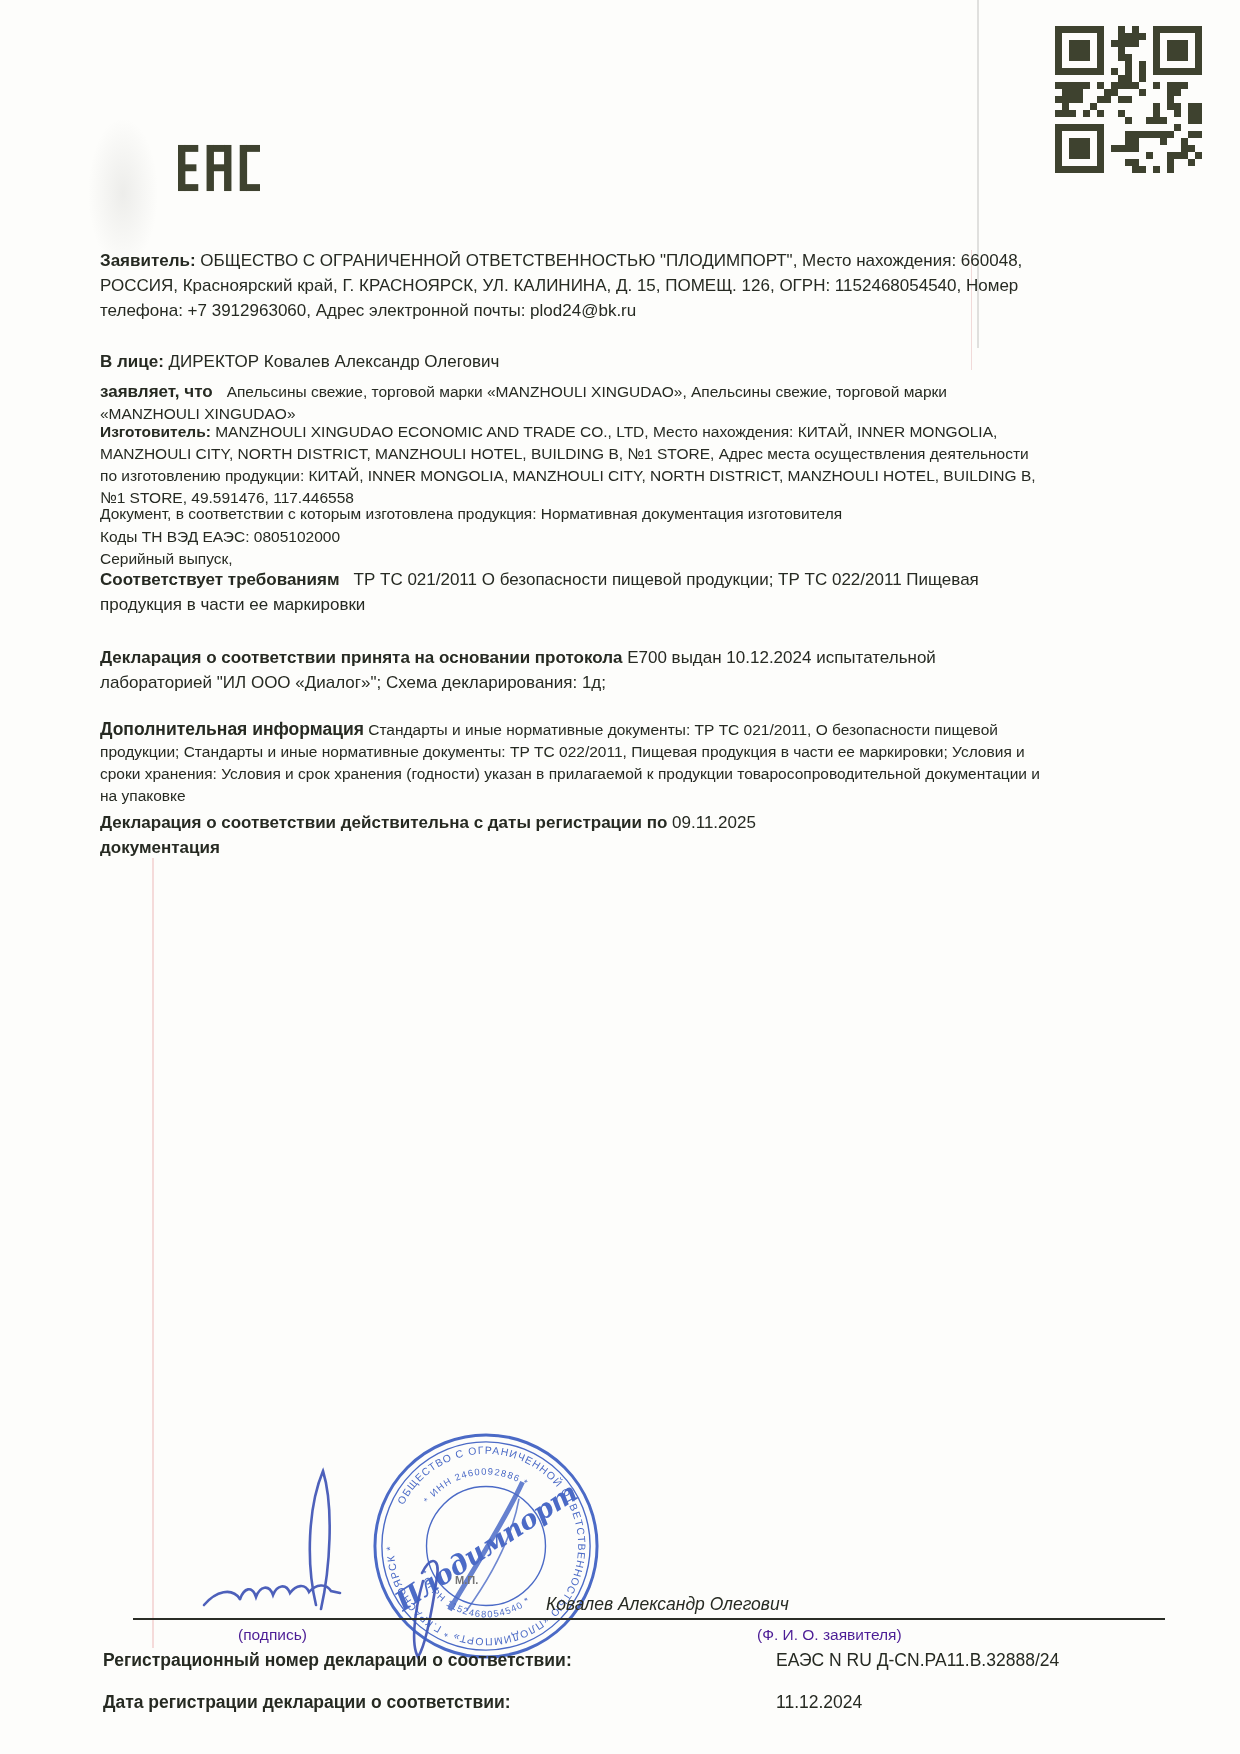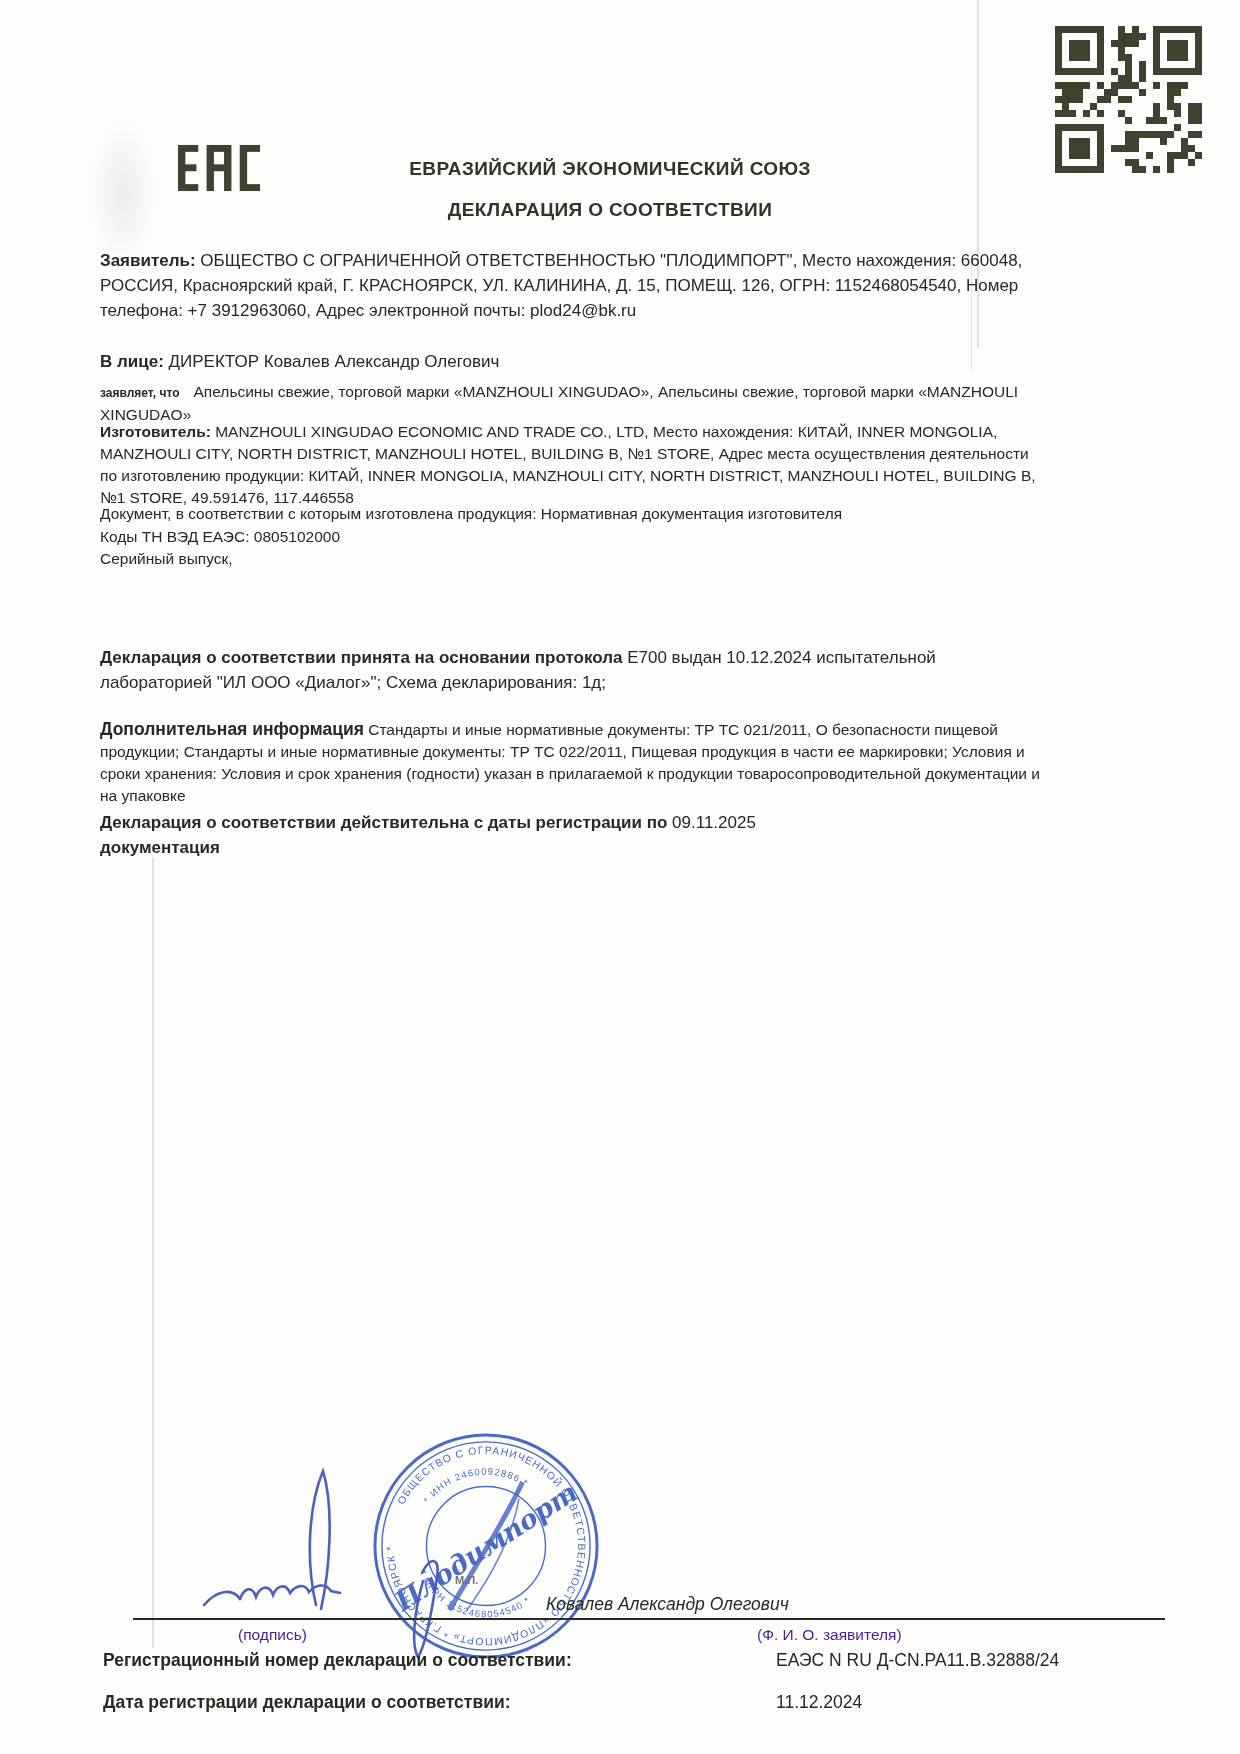--- a/index.html
+++ b/index.html
@@ -65,24 +65,20 @@
       <rect x="100" y="0" width="16" height="100"></rect>
       <rect x="76" y="0" width="26" height="15"></rect>
       <rect x="76" y="42" width="26" height="15"></rect>
 
       <rect x="134" y="0" width="16" height="100"></rect>
       <rect x="148" y="0" width="30" height="15"></rect>
       <rect x="148" y="85" width="30" height="15"></rect>
     </g>
   </svg>
 
-  <div class="titles">
-    <div class="title-union">ЕВРАЗИЙСКИЙ ЭКОНОМИЧЕСКИЙ СОЮЗ</div>
-    <div class="title-doc">ДЕКЛАРАЦИЯ О СООТВЕТСТВИИ</div>
-  </div>
 
   <svg class="qr" id="qr-svg" viewBox="0 0 147 147" aria-hidden="true">
       <g fill="#3e422f">
         <rect x="0" y="0" width="7" height="7"></rect>
         <rect x="7" y="0" width="7" height="7"></rect>
         <rect x="14" y="0" width="7" height="7"></rect>
         <rect x="21" y="0" width="7" height="7"></rect>
         <rect x="28" y="0" width="7" height="7"></rect>
         <rect x="35" y="0" width="7" height="7"></rect>
         <rect x="42" y="0" width="7" height="7"></rect>
@@ -291,33 +287,36 @@
 
   <p class="para" style="top:248px">
     <span class="b">Заявитель:</span><span> ОБЩЕСТВО С ОГРАНИЧЕННОЙ ОТВЕТСТВЕННОСТЬЮ "ПЛОДИМПОРТ", Место нахождения: 660048, РОССИЯ,  Красноярский край, Г. КРАСНОЯРСК, УЛ. КАЛИНИНА, Д. 15, ПОМЕЩ. 126, ОГРН: 1152468054540, Номер телефона: +7 3912963060, Адрес электронной почты: plod24@bk.ru</span>
   </p>
 
   <p class="para" style="top:349px">
     <span class="b">В лице:</span><span> ДИРЕКТОР Ковалев Александр Олегович</span>
   </p>
 
   <p class="para small" style="top:381px">
-    <span class="b gap" style="font-size:12px">заявляет, что</span><span>Апельсины свежие, торговой марки «MANZHOULI XINGUDAO», Апельсины свежие, торговой марки «MANZHOULI XINGUDAO»</span>
+    <span class="b gap" style="font-size:17px">заявляет, что</span><span>Апельсины свежие, торговой марки «MANZHOULI XINGUDAO», Апельсины свежие, торговой марки «MANZHOULI XINGUDAO»</span>
   </p>
 
   <p class="para small" style="top:421px">
     <span class="b">Изготовитель:</span><span> MANZHOULI XINGUDAO ECONOMIC AND TRADE CO., LTD, Место нахождения: КИТАЙ, INNER MONGOLIA, MANZHOULI CITY, NORTH DISTRICT, MANZHOULI HOTEL, BUILDING B, №1 STORE, Адрес места осуществления деятельности по изготовлению продукции: КИТАЙ, INNER MONGOLIA, MANZHOULI CITY, NORTH DISTRICT, MANZHOULI HOTEL, BUILDING B, №1 STORE, 49.591476, 117.446558</span>
   </p>
 
   <p class="para small" style="top:503px">Документ, в соответствии с которым изготовлена продукция: Нормативная документация изготовителя</p>
 
   <p class="para small" style="top:526px">Коды ТН ВЭД ЕАЭС: 0805102000</p>
 
   <p class="para small" style="top:548px">Серийный выпуск,</p>
 
+  <p class="para" style="top:567px">
+    <span class="b gap">Соответствует требованиям</span><span>ТР ТС 021/2011 О безопасности пищевой продукции; ТР ТС 022/2011 Пищевая продукция в части ее маркировки</span>
+  </p>
 
   <p class="para" style="top:645px">
     <span class="b">Декларация о соответствии принята на основании протокола</span><span> Е700 выдан 10.12.2024 испытательной лабораторией "ИЛ ООО «Диалог»"; Схема декларирования: 1д;</span>
   </p>
 
   <p class="para small" style="top:718px">
     <span class="b" style="font-size:17.5px">Дополнительная информация</span><span> Стандарты и иные нормативные документы: ТР ТС 021/2011, О безопасности пищевой продукции; Стандарты и иные нормативные документы: ТР ТС 022/2011, Пищевая продукция в части ее маркировки; Условия и сроки хранения: Условия и срок хранения (годности) указан в прилагаемой к продукции товаросопроводительной документации и на упаковке</span>
   </p>
 
   <p class="para" style="top:810px">

